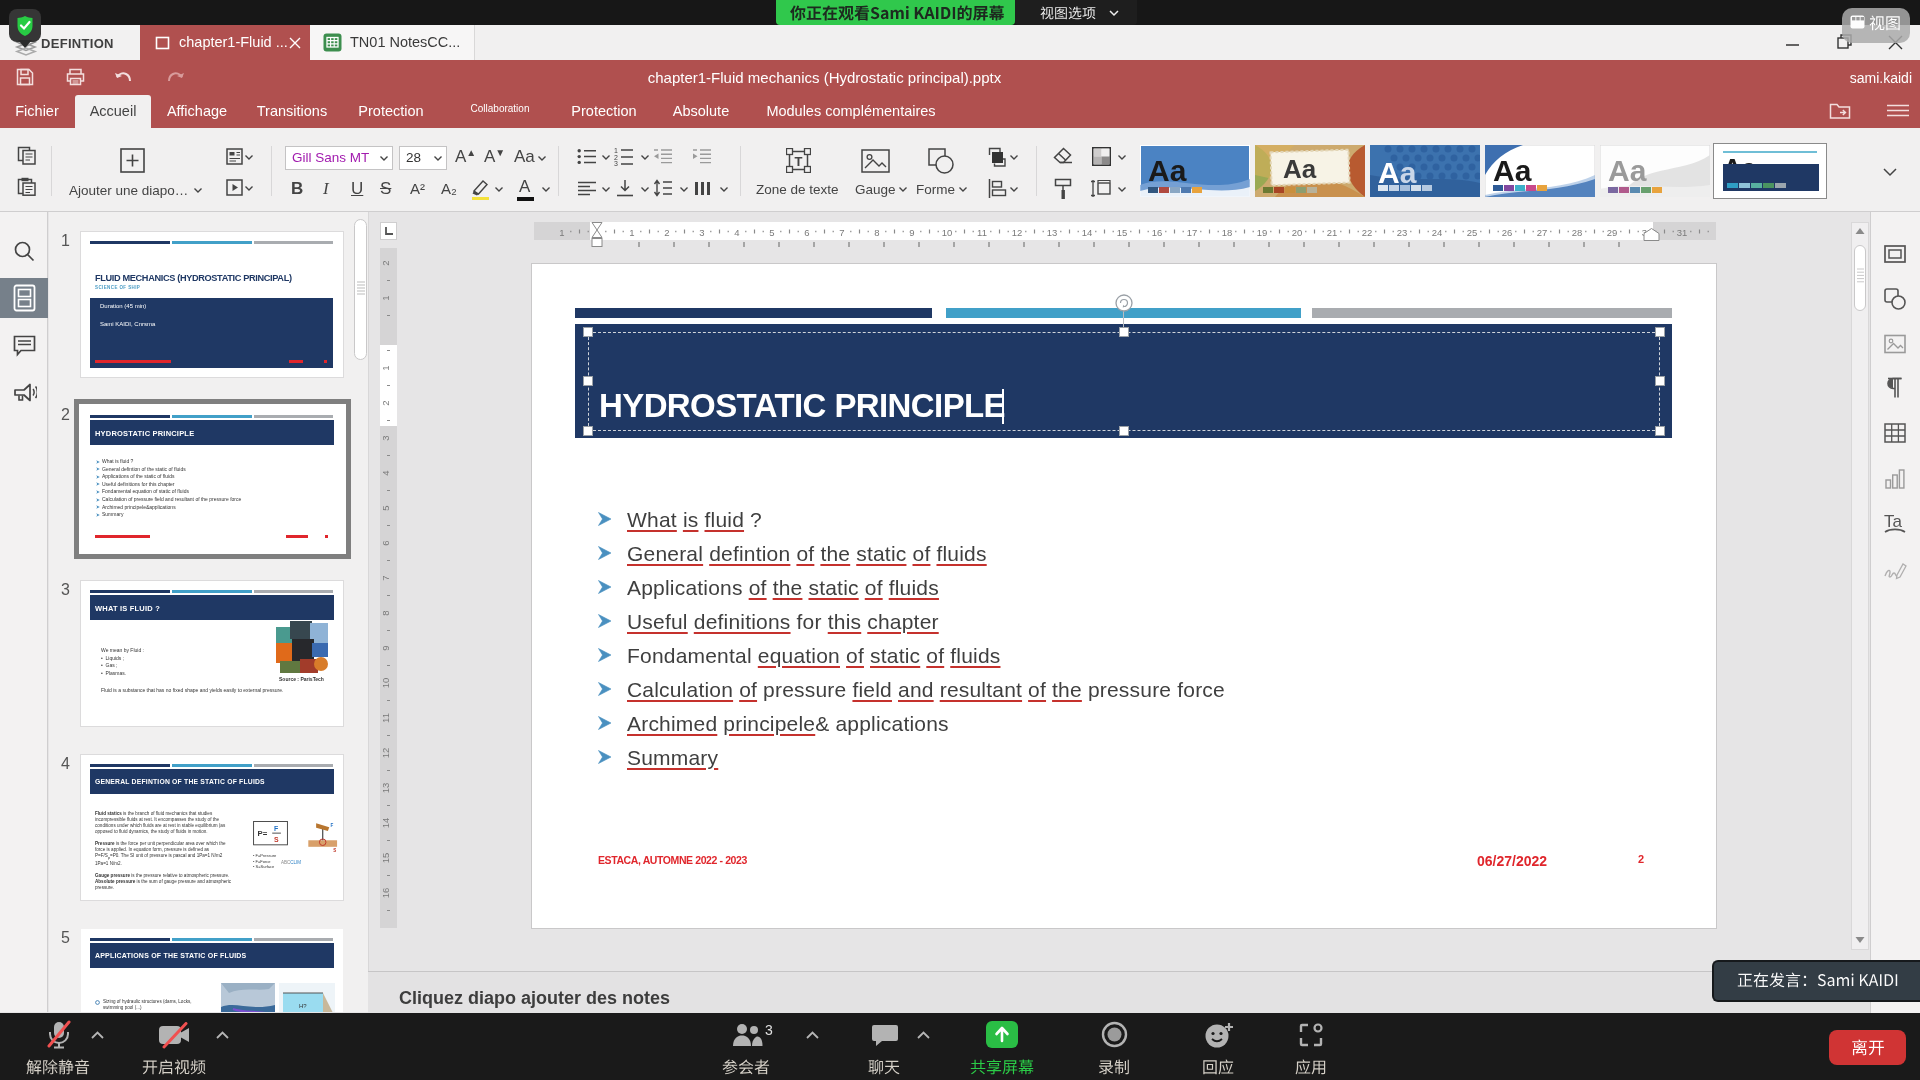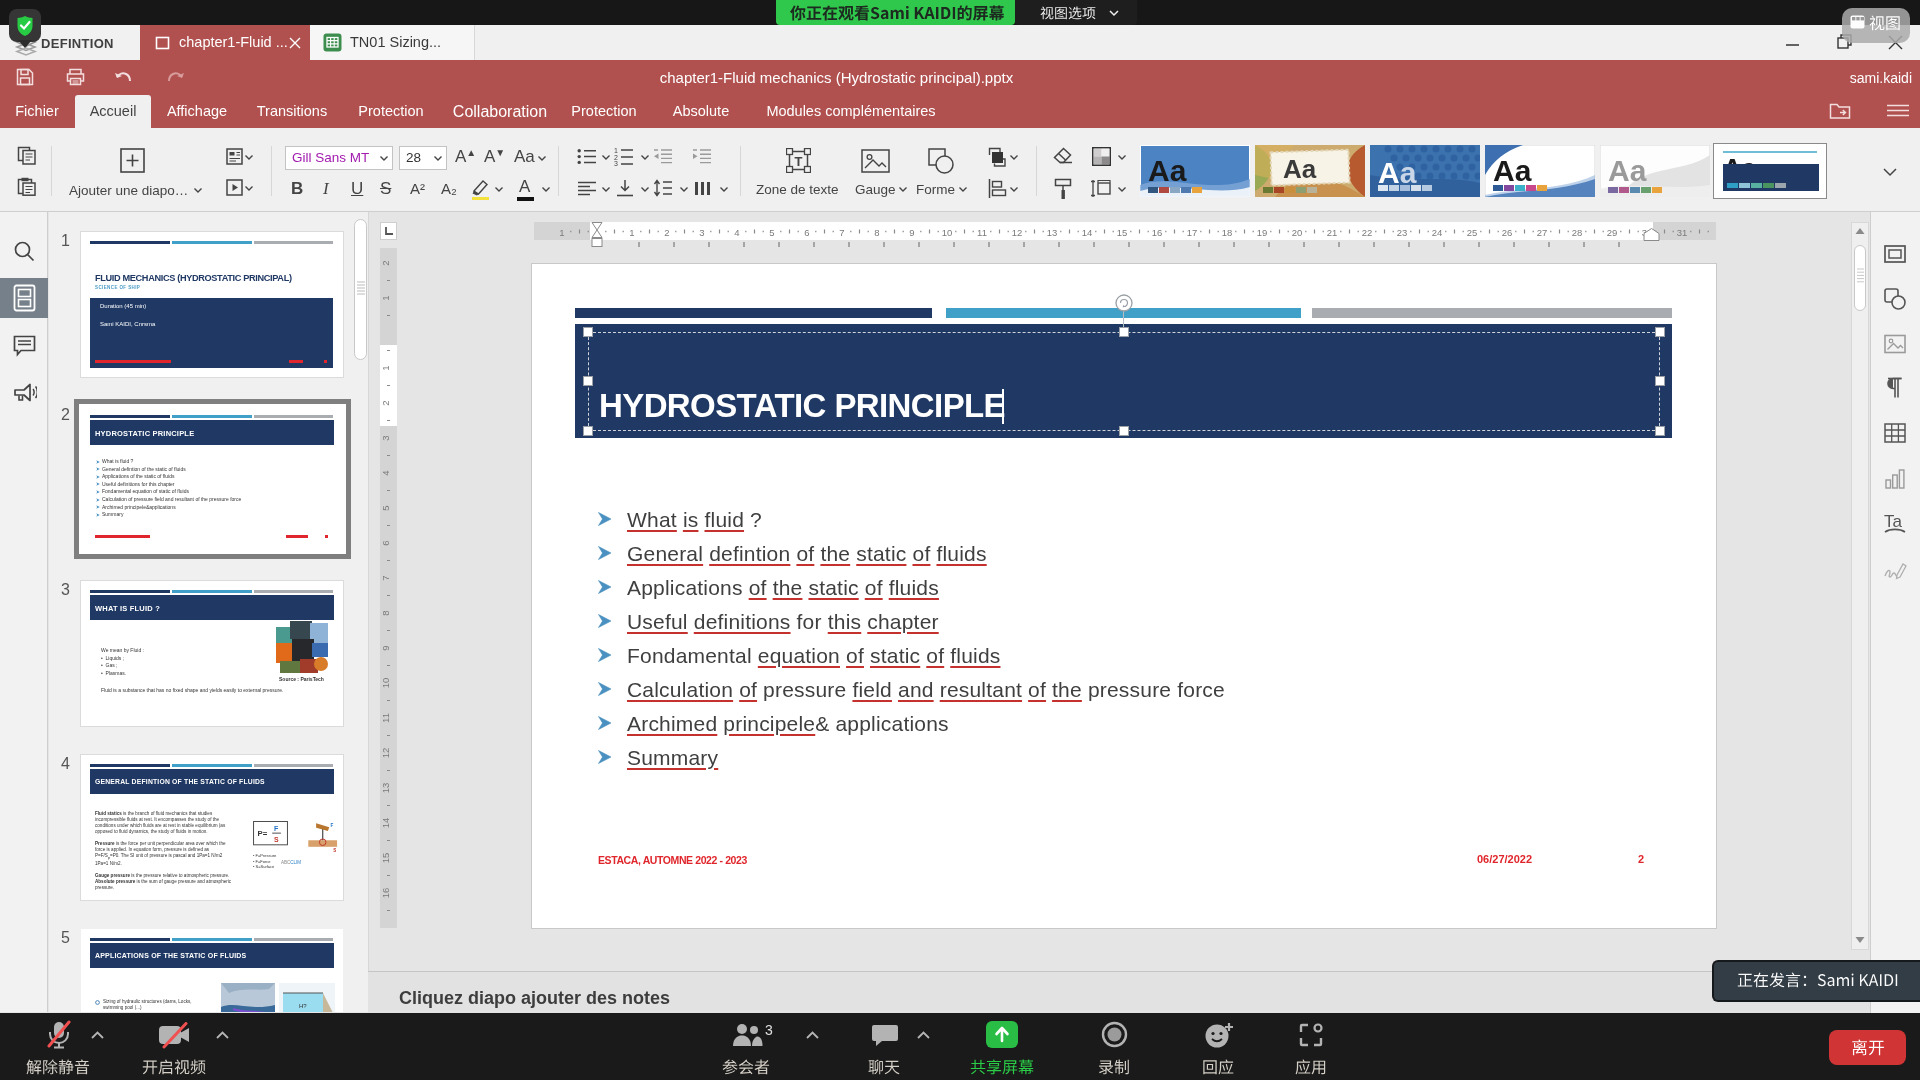--- a/index.html
+++ b/index.html
@@ -29,21 +29,21 @@
 <div class="abs" style="left:179px;top:34px;font-size:14.5px;color:#fff">chapter1-Fluid ...</div>
 <svg class="abs" style="left:288px;top:36px" width="14" height="14">
       <path d="M2 2 L12 12 M12 2 L2 12" stroke="#fff" stroke-width="1.4"></path>
     </svg>
 <div class="abs" style="left:310px;top:25px;width:165px;height:35px;background:#f7f6f6;border-right:1px solid #d9d8d8"></div>
 <svg class="abs" style="left:323px;top:33px" width="19" height="19">
       <rect x="0.5" y="0.5" width="18" height="18" rx="3" fill="#3d8e4e"></rect>
       <rect x="4" y="4.5" width="11" height="9.5" fill="none" stroke="#fff" stroke-width="1.3"></rect>
       <path d="M4 7.6 H15 M4 10.9 H15 M7.6 4.5 V14 M11.2 4.5 V14" stroke="#fff" stroke-width="1.1"></path>
     </svg>
-<div class="abs" style="left:350px;top:34px;font-size:14.5px;color:#3a3a3a">TN01 Sizing...</div>
+<div class="abs" style="left:350px;top:34px;font-size:14.5px;color:#3a3a3a">TN01 NotesCC...</div>
 <svg class="abs" style="left:1786px;top:43px" width="14" height="4">
       <path d="M0 2 H13" stroke="#333" stroke-width="1.5"></path>
     </svg>
 <svg class="abs" style="left:1837px;top:34px" width="16" height="16">
       <rect x="1" y="4" width="10" height="10" stroke="#333" stroke-width="1.4" fill="none"></rect>
       <path d="M4 4 V1 H14 V11 H11" stroke="#333" stroke-width="1.4" fill="none"></path>
     </svg>
 <svg class="abs" style="left:1888px;top:35px" width="15" height="15">
       <path d="M1 1 L14 14 M14 1 L1 14" stroke="#333" stroke-width="1.4"></path>
     </svg>
@@ -73,29 +73,29 @@
 <path d="M6.5 13 H12.5 M6.5 15 H12.5" stroke="#f3dede" stroke-width="1"></path>
     </svg>
 <svg class="abs" style="left:114px;top:70px" width="20" height="15">
 <path d="M3 7 C5 3.5 9 2.5 12 4 C15 5.5 16 8 16 11" stroke="#f3dede" stroke-width="2" fill="none"></path>
 <path d="M1 3 L3 8 L8 6 Z" fill="#f3dede"></path>
     </svg>
 <svg class="abs" style="left:165px;top:70px" width="20" height="15">
 <path d="M17 7 C15 3.5 11 2.5 8 4 C5 5.5 4 8 4 11" stroke="#d89c9c" stroke-width="2" fill="none"></path>
 <path d="M19 3 L17 8 L12 6 Z" fill="#d89c9c"></path>
     </svg>
-<div class="abs" style="left:12px;top:69px;width:1649px;text-align:center;font-size:15px;color:#fff">chapter1-Fluid mechanics (Hydrostatic principal).pptx</div>
+<div class="abs" style="left:0;top:69px;width:1649px;text-align:center;font-size:15px;color:#fff">chapter1-Fluid mechanics (Hydrostatic principal).pptx</div>
 <div class="abs" style="left:1784px;top:70px;width:128px;text-align:right;font-size:14px;color:#fff">sami.kaidi</div>
 <div class="abs" style="left:75px;top:95px;width:76px;height:33px;background:#f1f0f0;border-radius:3px 3px 0 0"></div>
 <div class="abs" style="left:-83px;top:103px;width:240px;text-align:center;font-size:14.5px;color:#fff">Fichier</div>
 <div class="abs" style="left:-7px;top:103px;width:240px;text-align:center;font-size:14.5px;color:#444">Accueil</div>
 <div class="abs" style="left:77px;top:103px;width:240px;text-align:center;font-size:14.5px;color:#fff">Affichage</div>
 <div class="abs" style="left:172px;top:103px;width:240px;text-align:center;font-size:14.5px;color:#fff">Transitions</div>
 <div class="abs" style="left:271px;top:103px;width:240px;text-align:center;font-size:14.5px;color:#fff">Protection</div>
-<div class="abs" style="left:380px;top:103px;width:240px;text-align:center;font-size:16px;color:#fff">Collaboration</div>
+<div class="abs" style="left:380px;top:103px;width:240px;text-align:center;font-size:10px;color:#fff">Collaboration</div>
 <div class="abs" style="left:484px;top:103px;width:240px;text-align:center;font-size:14.5px;color:#fff">Protection</div>
 <div class="abs" style="left:581px;top:103px;width:240px;text-align:center;font-size:14.5px;color:#fff">Absolute</div>
 <div class="abs" style="left:731px;top:103px;width:240px;text-align:center;font-size:14.5px;color:#fff">Modules complémentaires</div>
 <svg class="abs" style="left:1829px;top:101px" width="22" height="19">
 <path d="M1.5 17 V3.5 H8 L10 6 H20.5 V17 Z" stroke="#f3dede" stroke-width="1.5" fill="none"></path>
 <path d="M11 11.5 H16 M13.8 9 L16.5 11.5 L13.8 14" stroke="#f3dede" stroke-width="1.4" fill="none"></path>
     </svg>
 <svg class="abs" style="left:1886px;top:104px" width="24" height="13">
       <path d="M1 1.5 H23 M1 6.5 H23 M1 11.5 H23" stroke="#f3dede" stroke-width="1.6"></path>
     </svg>
@@ -835,21 +835,21 @@
 <div class="abs" style="left:627px;top:678px;font-size:21px;color:#3f3f3f;letter-spacing:0.2px;white-space:nowrap"><span style="text-decoration:underline;text-decoration-color:#c5312d;text-decoration-thickness:2px;text-underline-offset:3px">Calculation</span> <span style="text-decoration:underline;text-decoration-color:#c5312d;text-decoration-thickness:2px;text-underline-offset:3px">of</span> pressure <span style="text-decoration:underline;text-decoration-color:#c5312d;text-decoration-thickness:2px;text-underline-offset:3px">field</span> <span style="text-decoration:underline;text-decoration-color:#c5312d;text-decoration-thickness:2px;text-underline-offset:3px">and</span> <span style="text-decoration:underline;text-decoration-color:#c5312d;text-decoration-thickness:2px;text-underline-offset:3px">resultant</span> <span style="text-decoration:underline;text-decoration-color:#c5312d;text-decoration-thickness:2px;text-underline-offset:3px">of</span> <span style="text-decoration:underline;text-decoration-color:#c5312d;text-decoration-thickness:2px;text-underline-offset:3px">the</span> pressure force</div>
 <svg class="abs" style="left:598px;top:716px" width="14" height="14">
       <path d="M0.5 0.5 L13 7 L0.5 13.5 L4.5 7 Z" fill="#4a90c0" stroke="#4a90c0" stroke-width="0.6" stroke-linejoin="round"></path>
     </svg>
 <div class="abs" style="left:627px;top:712px;font-size:21px;color:#3f3f3f;letter-spacing:0.2px;white-space:nowrap"><span style="text-decoration:underline;text-decoration-color:#c5312d;text-decoration-thickness:2px;text-underline-offset:3px">Archimed</span> <span style="text-decoration:underline;text-decoration-color:#c5312d;text-decoration-thickness:2px;text-underline-offset:3px">principele</span>&amp; applications</div>
 <svg class="abs" style="left:598px;top:750px" width="14" height="14">
       <path d="M0.5 0.5 L13 7 L0.5 13.5 L4.5 7 Z" fill="#4a90c0" stroke="#4a90c0" stroke-width="0.6" stroke-linejoin="round"></path>
     </svg>
 <div class="abs" style="left:627px;top:746px;font-size:21px;color:#3f3f3f;letter-spacing:0.2px;white-space:nowrap"><span style="text-decoration:underline;text-decoration-color:#c5312d;text-decoration-thickness:2px;text-underline-offset:3px">Summary</span></div>
 <div class="abs" style="left:598px;top:854px;font-size:10.5px;font-weight:bold;color:#e0262c;letter-spacing:-0.4px">ESTACA, AUTOMNE 2022 - 2023</div>
-<div class="abs" style="left:1477px;top:853px;font-size:11px;font-weight:bold;color:#e0262c">06/27/2022</div>
+<div class="abs" style="left:1477px;top:853px;font-size:14px;font-weight:bold;color:#e0262c">06/27/2022</div>
 <div class="abs" style="left:1638px;top:853px;font-size:11px;font-weight:bold;color:#e0262c">2</div>
 <div class="abs" style="left:1851px;top:222px;width:18px;height:728px;background:#f0eff0;border:1px solid #d9d8d9"></div>
 <svg class="abs" style="left:1855px;top:227px" width="10" height="8">
       <path d="M5 1 L9.5 7 H0.5 Z" fill="#8a8a8a"></path>
     </svg>
 <div class="abs" style="left:1854px;top:245px;width:12px;height:66px;background:#fff;border:1px solid #c9c8c9;border-radius:6px"></div>
 <svg class="abs" style="left:1857px;top:268px" width="7" height="17">
       <path d="M0 1 H7 M0 4.2 H7 M0 7.4 H7 M0 10.6 H7 M0 13.8 H7" stroke="#c9c8c9" stroke-width="1"></path>
     </svg>
 <svg class="abs" style="left:1855px;top:936px" width="10" height="8">

